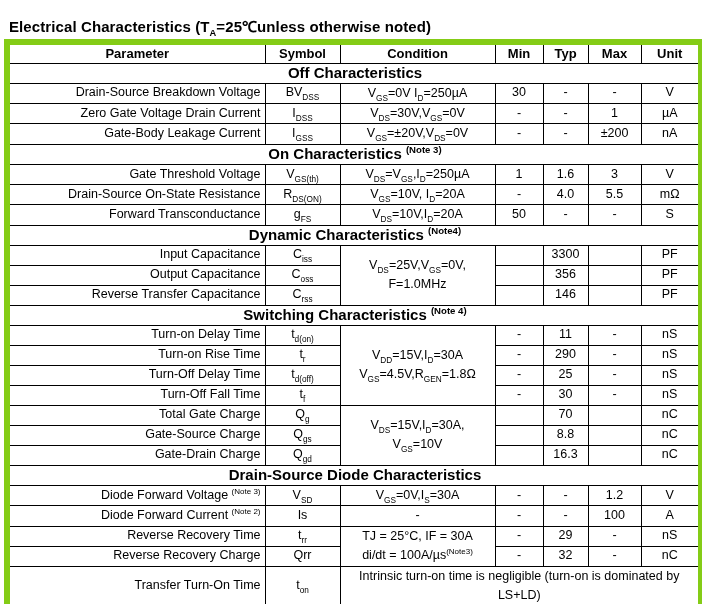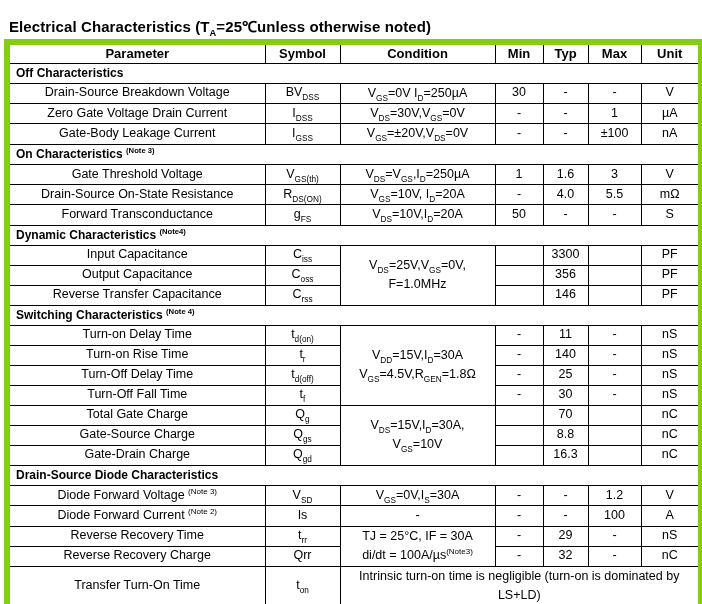--- a/index.html
+++ b/index.html
@@ -33,25 +33,25 @@
     line-height: 1.25;
   }
   th {
     font-size: 13px;
     font-weight: bold;
     text-align: center;
     height: 21px;
   }
   td.section {
     font-weight: bold;
-    font-size: 12px;
-    text-align: left;
+    font-size: 15px;
+    text-align: center;
     padding-left: 6px;
   }
-  td.param { text-align: center; }
+  td.param { text-align: right; }
   td.center { text-align: center; }
   td.cond {
     text-align: center;
     white-space: pre-line;
     line-height: 1.55;
     margin-left: 20px;
   }
   sub { font-size: 0.66em; line-height: 0; }
   sup { font-size: 0.64em; line-height: 0; }
 </style>
@@ -103,21 +103,21 @@
           <td class="center">-</td>
           <td class="center">1</td>
           <td class="center">µA</td>
         </tr>
         <tr>
           <td class="param">Gate-Body Leakage Current</td>
           <td class="center">I<sub>GSS</sub></td>
           <td class="cond">V<sub>GS</sub>=±20V,V<sub>DS</sub>=0V</td>
           <td class="center">-</td>
           <td class="center">-</td>
-          <td class="center">±100</td>
+          <td class="center">±200</td>
           <td class="center">nA</td>
         </tr>
         <tr>
           <td class="section" colspan="7">On Characteristics <sup>(Note 3)</sup></td>
         </tr>
         <tr>
           <td class="param">Gate Threshold Voltage</td>
           <td class="center">V<sub>GS(th)</sub></td>
           <td class="cond">V<sub>DS</sub>=V<sub>GS</sub>,I<sub>D</sub>=250µA</td>
           <td class="center">1</td>
@@ -182,21 +182,21 @@
 V<sub>GS</sub>=4.5V,R<sub>GEN</sub>=1.8Ω</td>
           <td class="center">-</td>
           <td class="center">11</td>
           <td class="center">-</td>
           <td class="center">nS</td>
         </tr>
         <tr>
           <td class="param">Turn-on Rise Time</td>
           <td class="center">t<sub>r</sub></td>
           <td class="center">-</td>
-          <td class="center">140</td>
+          <td class="center">290</td>
           <td class="center">-</td>
           <td class="center">nS</td>
         </tr>
         <tr>
           <td class="param">Turn-Off Delay Time</td>
           <td class="center">t<sub>d(off)</sub></td>
           <td class="center">-</td>
           <td class="center">25</td>
           <td class="center">-</td>
           <td class="center">nS</td>

